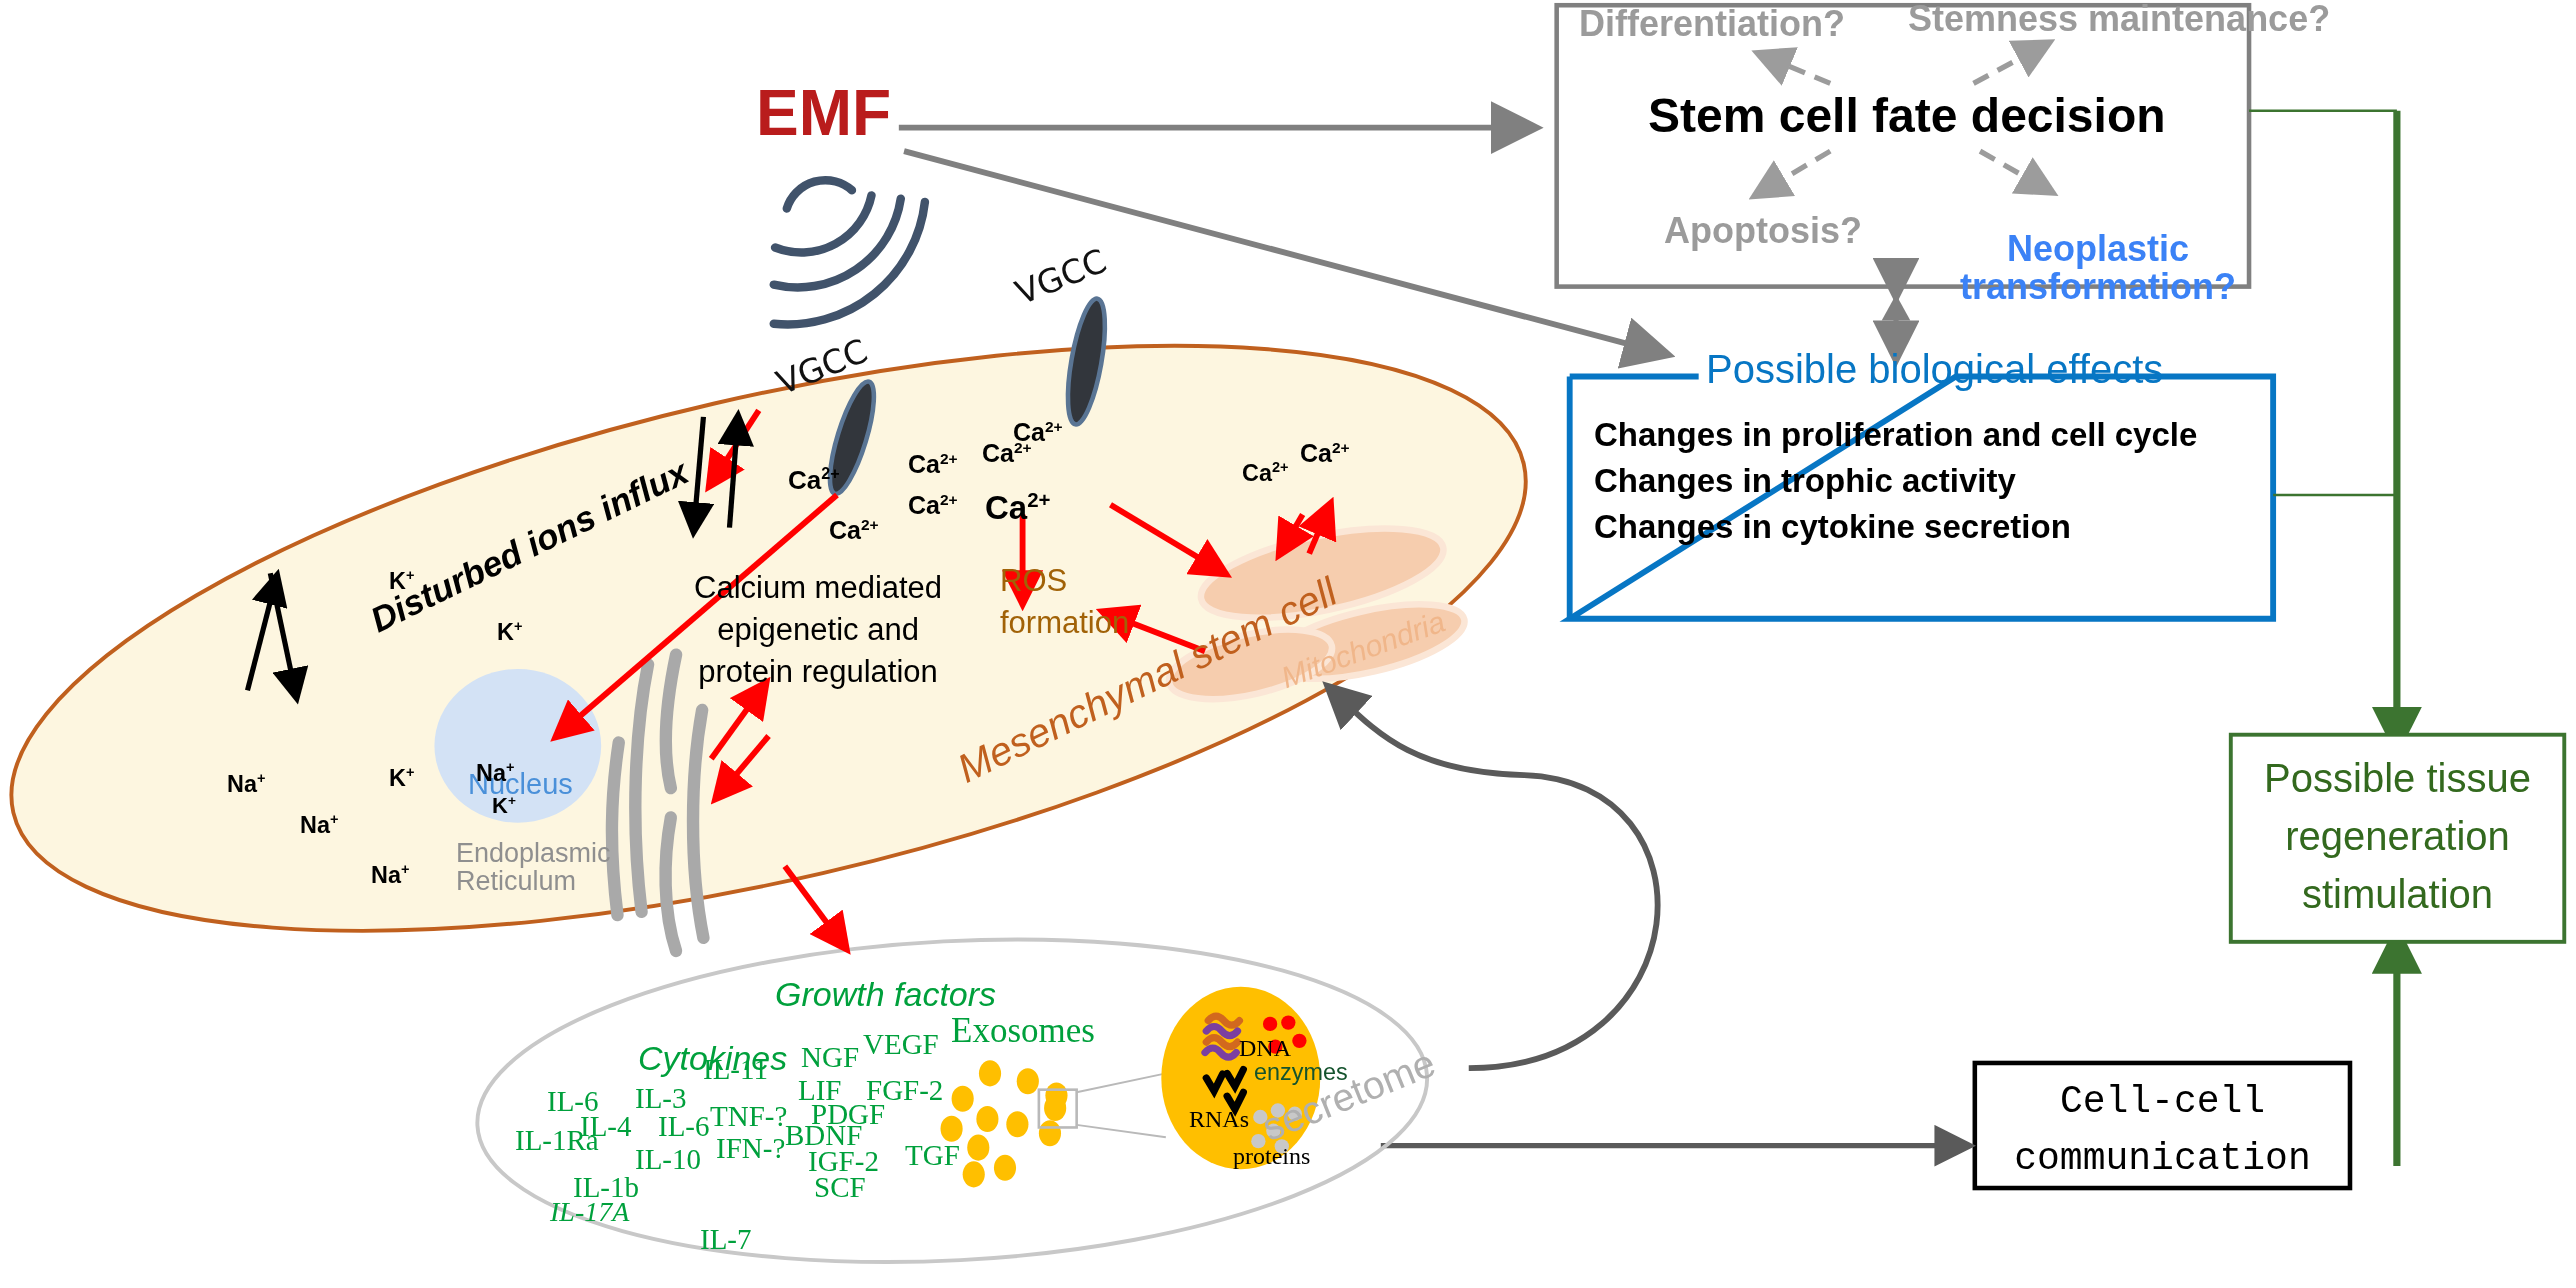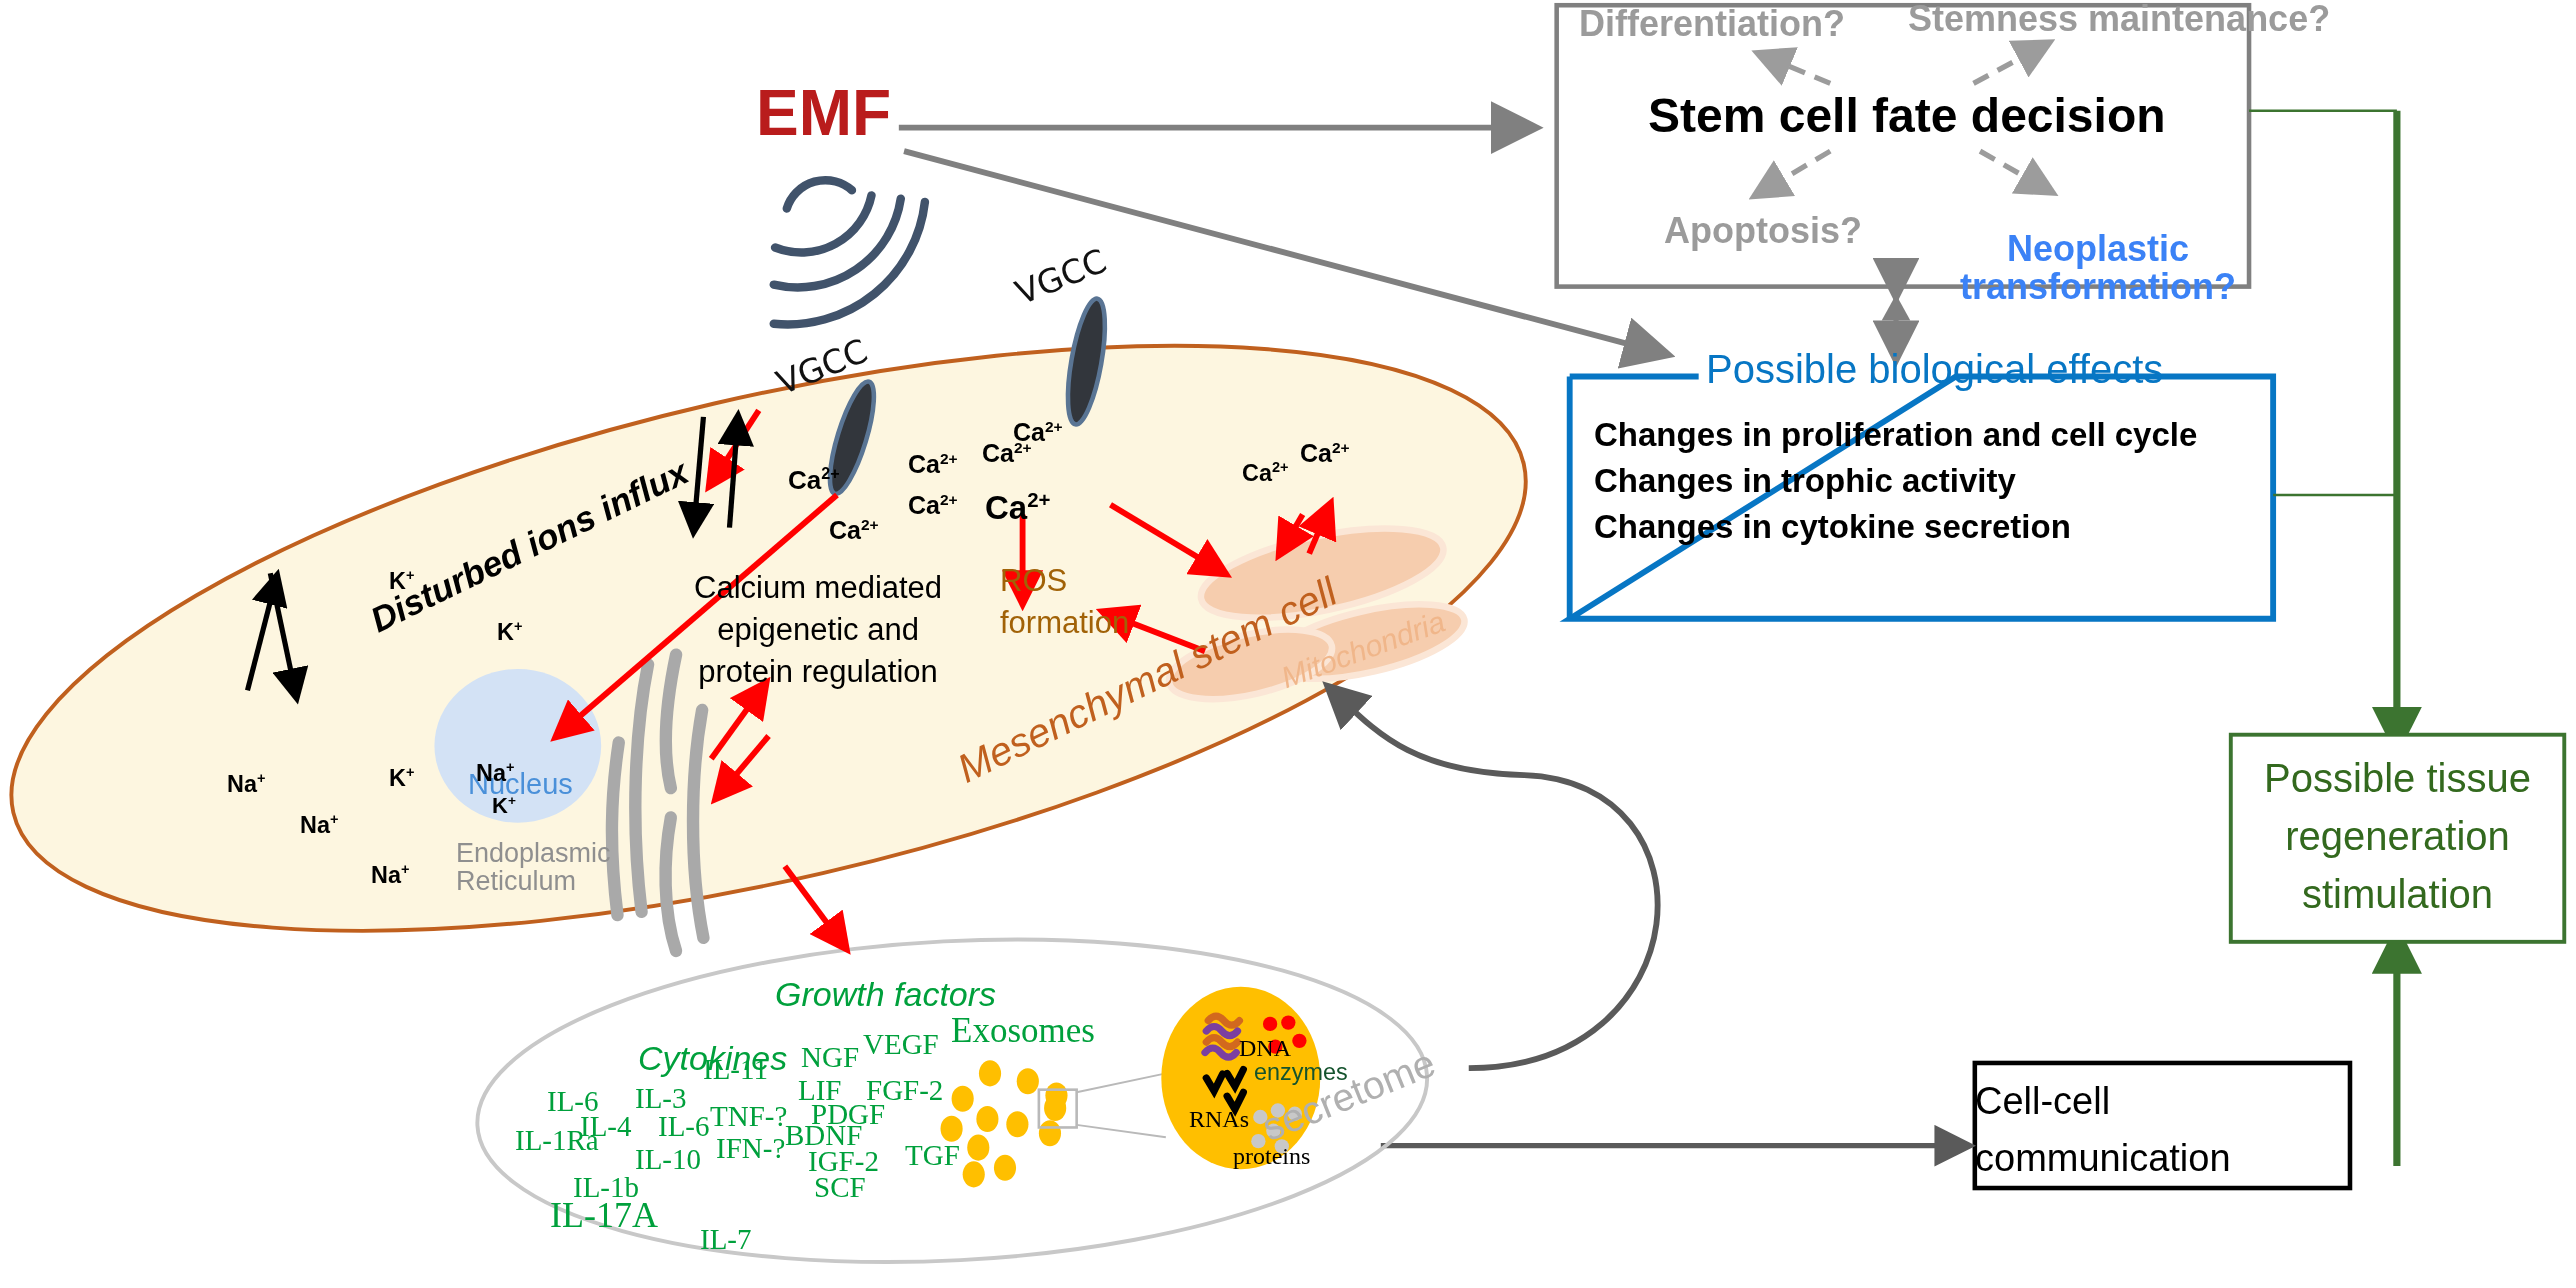--- a/index.html
+++ b/index.html
@@ -228,22 +228,22 @@
     <div>Changes in cytokine secretion</div>
   </div>
 
   <div style="position:absolute;left:2231px;top:749px;width:333px;text-align:center;
               font-family:'Liberation Sans',sans-serif;font-size:40px;color:#33691E;line-height:1.45;">
     <div>Possible tissue</div>
     <div>regeneration</div>
     <div>stimulation</div>
   </div>
 
-  <div style="position:absolute;left:1975px;top:1073px;width:375px;text-align:left;
-              font-family:Liberation Sans, sans-serif;font-size:38px;color:#000;line-height:1.50;">
+  <div style="position:absolute;left:1975px;top:1073px;width:375px;text-align:center;
+              font-family:Liberation Mono, monospace;font-size:38px;color:#000;line-height:1.50;">
     <div>Cell-cell</div>
     <div>communication</div>
   </div>
 
   <div class="txt" style="left:951px;top:752px;font-size:40px;color:#C0601E;font-style:italic;
               transform:rotate(-26deg);transform-origin:left top;">Mesenchymal stem cell</div>
 
   <div class="txt" style="left:365px;top:606px;font-size:35px;font-weight:bold;color:#000;font-style:italic;
               transform:rotate(-26deg);transform-origin:left top;">Disturbed ions influx</div>
 
@@ -300,21 +300,21 @@
       <div class="txt cytolabel" style="left: 547px; top: 1086px; font-size: 29px;">IL-6</div>
       <div class="txt cytolabel" style="left: 635px; top: 1083px; font-size: 29px;">IL-3</div>
       <div class="txt cytolabel" style="left: 710px; top: 1101px; font-size: 29px;">TNF-?</div>
       <div class="txt cytolabel" style="left: 580px; top: 1111px; font-size: 29px;">IL-4</div>
       <div class="txt cytolabel" style="left: 658px; top: 1111px; font-size: 29px;">IL-6</div>
       <div class="txt cytolabel" style="left: 515px; top: 1125px; font-size: 29px;">IL-1Ra</div>
       <div class="txt cytolabel" style="left: 716px; top: 1133px; font-size: 29px;">IFN-?</div>
       <div class="txt cytolabel" style="left: 635px; top: 1144px; font-size: 29px;">IL-10</div>
       <div class="txt cytolabel" style="left: 573px; top: 1172px; font-size: 29px;">IL-1b</div>
       <div class="txt cytolabel" style="left: 700px; top: 1224px; font-size: 29px;">IL-7</div>
-      <div class="txt cytolabel" style="left: 550px; top: 1197px; font-size: 36px;">IL-17A</div>
+      <div class="txt cytolabel" style="left: 550px; top: 1197px; font-size: 28px; font-style: italic;">IL-17A</div>
       <div class="txt cytolabel" style="left: 801px; top: 1042px; font-size: 29px;">NGF</div>
       <div class="txt cytolabel" style="left: 863px; top: 1029px; font-size: 29px;">VEGF</div>
       <div class="txt cytolabel" style="left: 798px; top: 1075px; font-size: 29px;">LIF</div>
       <div class="txt cytolabel" style="left: 866px; top: 1075px; font-size: 29px;">FGF-2</div>
       <div class="txt cytolabel" style="left: 811px; top: 1099px; font-size: 29px;">PDGF</div>
       <div class="txt cytolabel" style="left: 785px; top: 1120px; font-size: 29px;">BDNF</div>
       <div class="txt cytolabel" style="left: 905px; top: 1140px; font-size: 29px;">TGF</div>
       <div class="txt cytolabel" style="left: 808px; top: 1146px; font-size: 29px;">IGF-2</div>
       <div class="txt cytolabel" style="left: 814px; top: 1172px; font-size: 29px;">SCF</div>
     </div>

